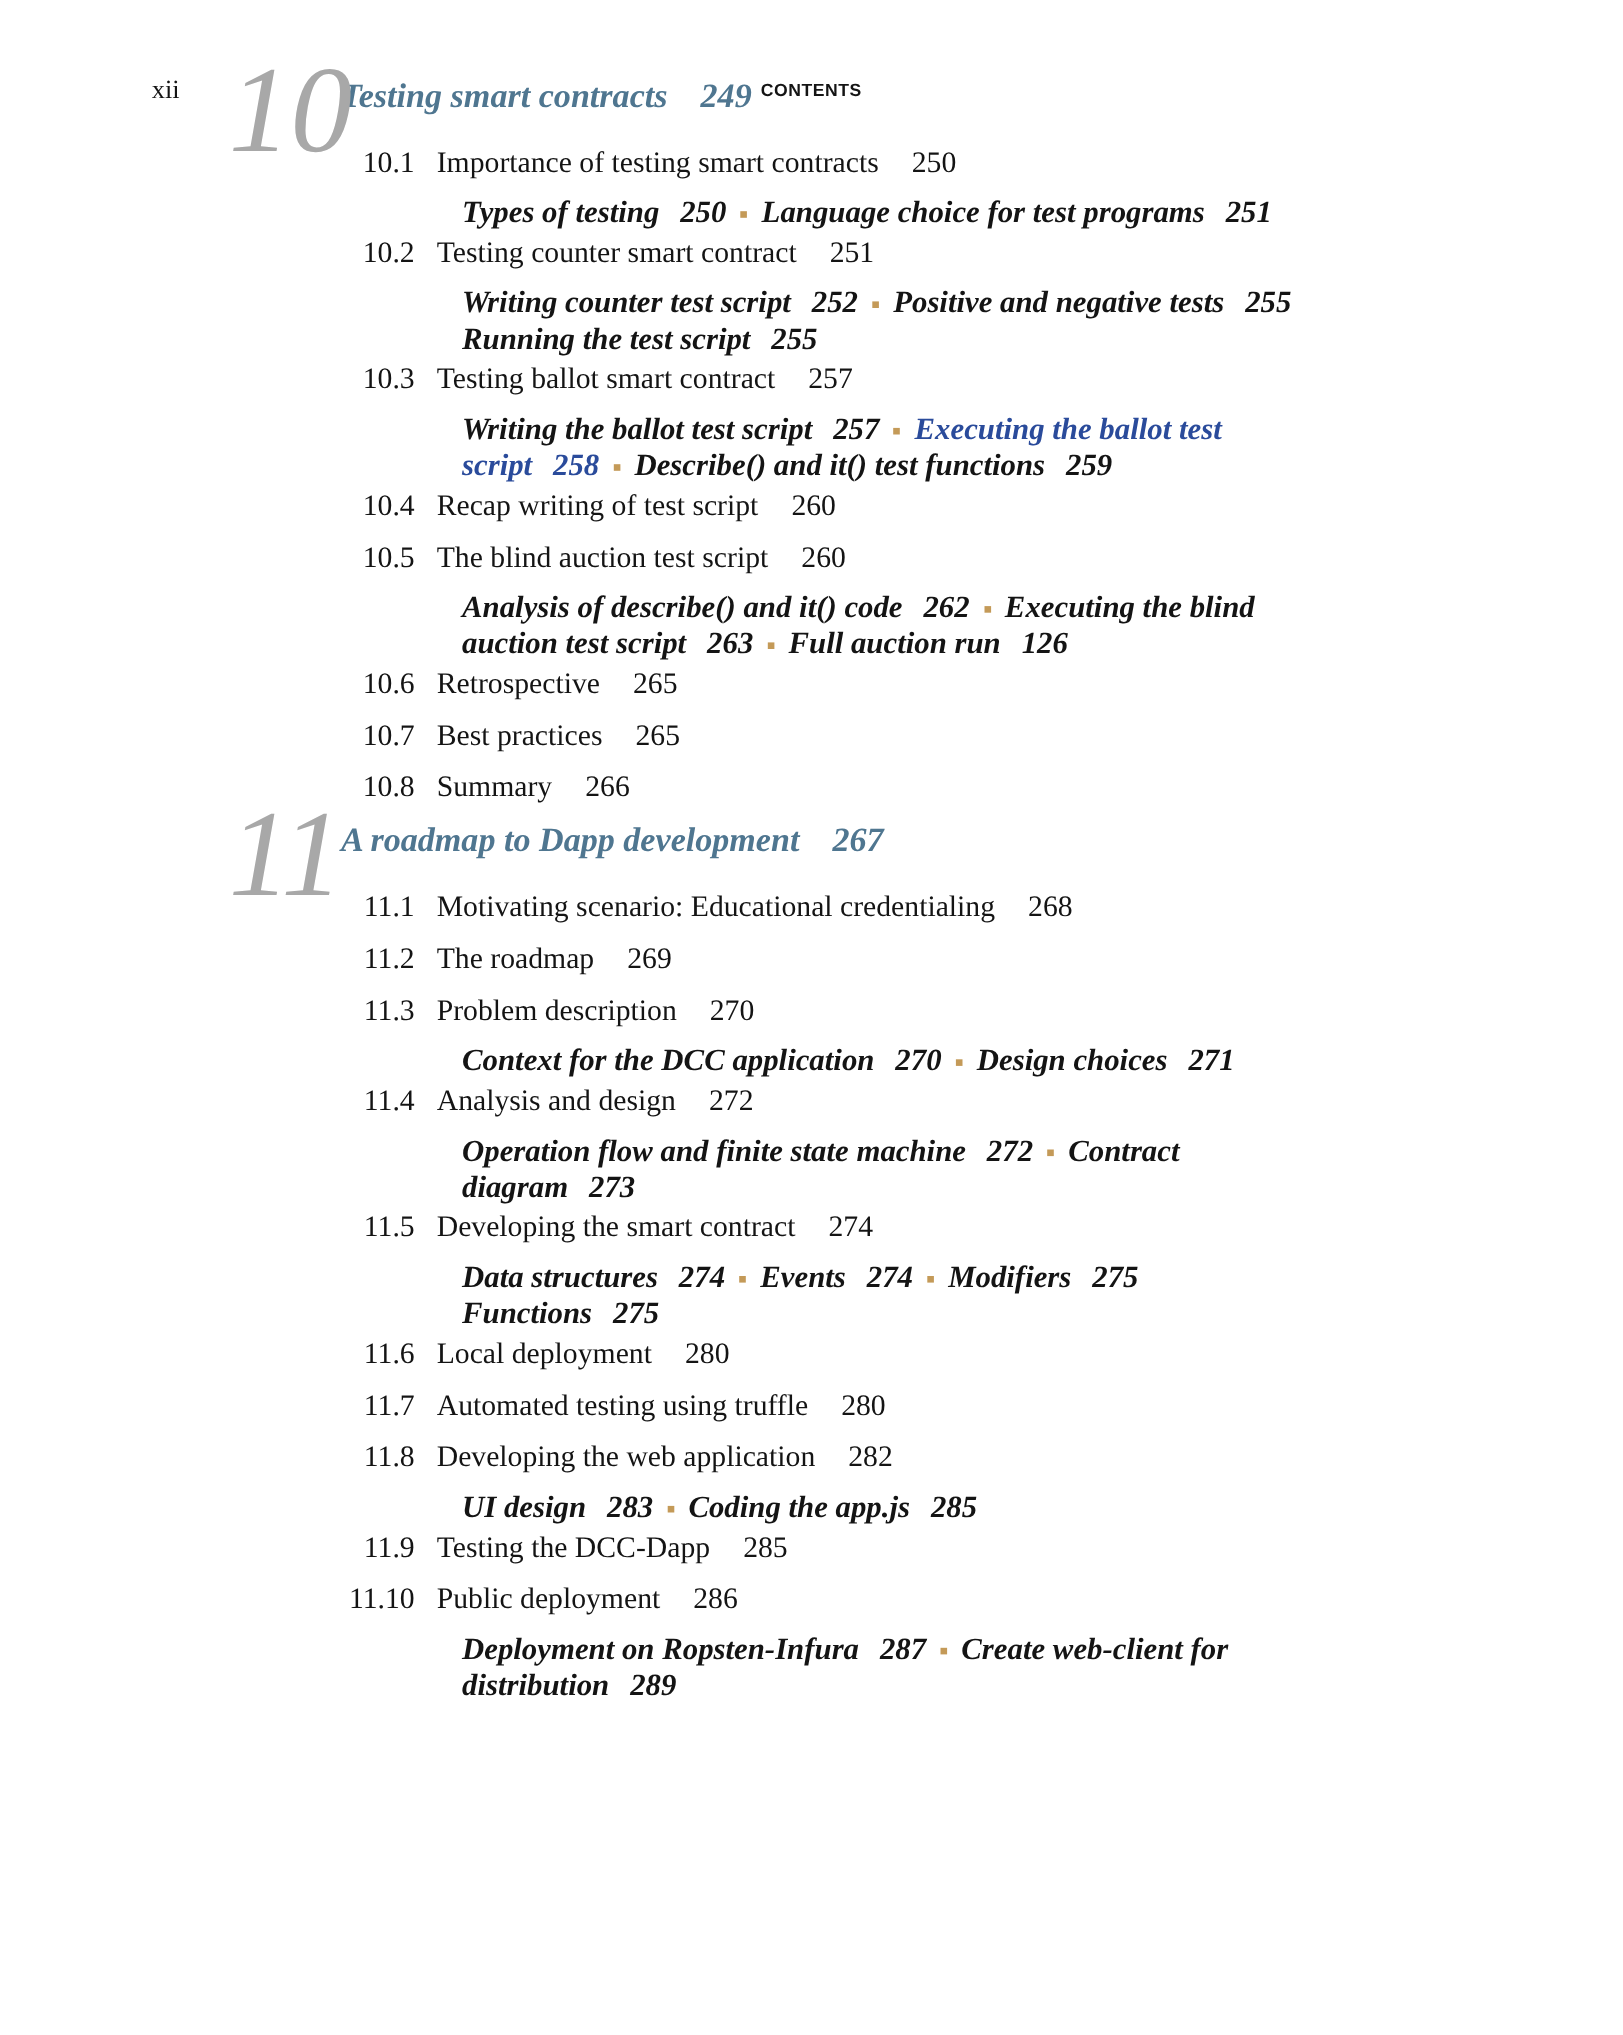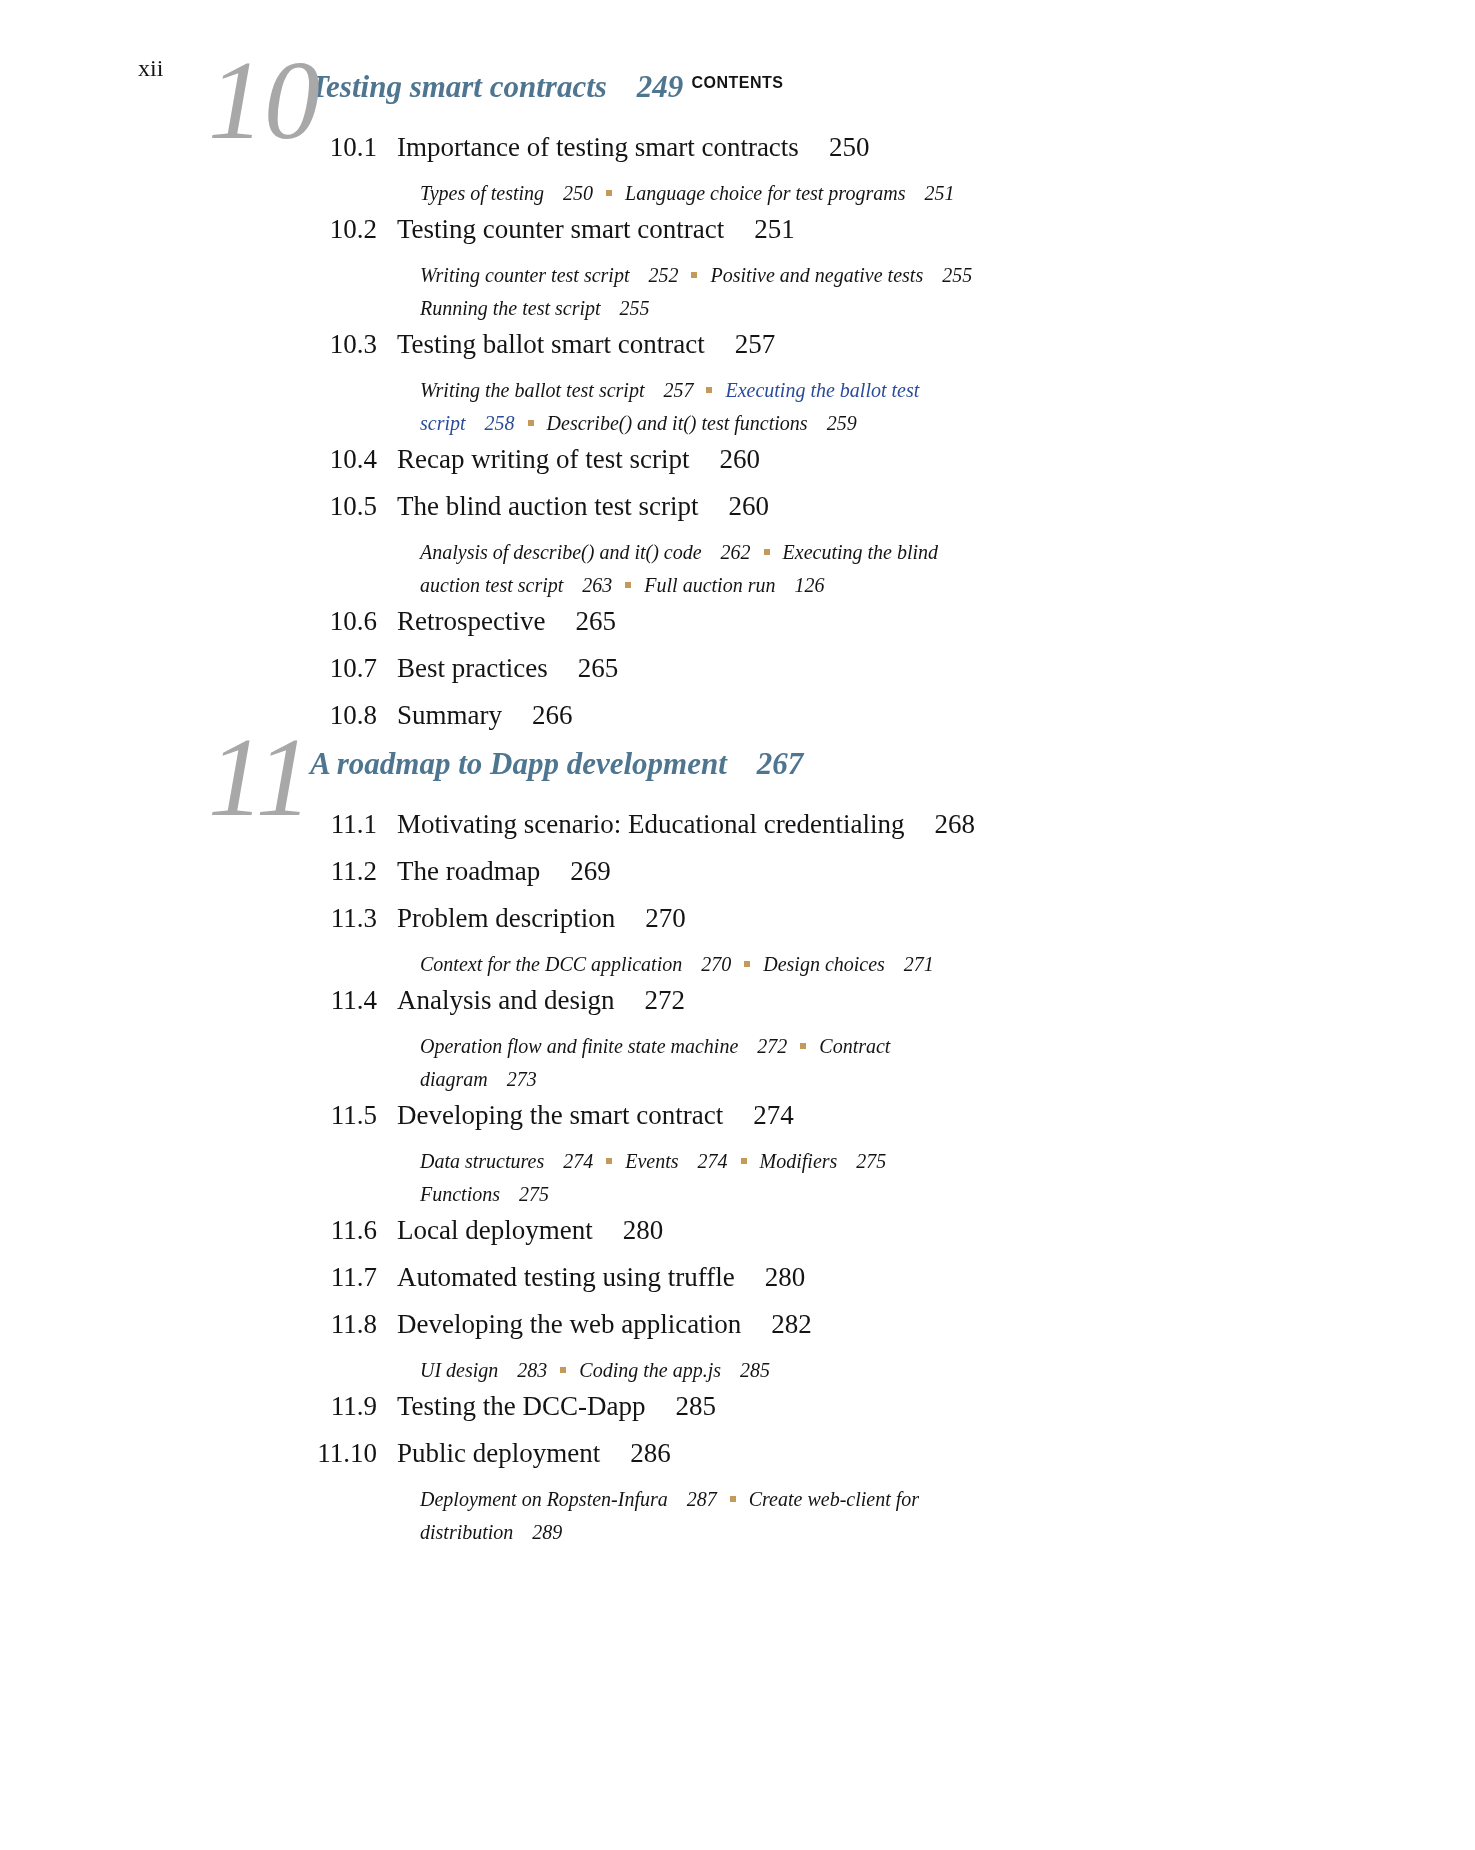--- a/index.html
+++ b/index.html
@@ -10,21 +10,21 @@
     --ink:#141414;
   }
   *{box-sizing:border-box;}
   html,body{margin:0;padding:0;}
   body{
     width:1475px;height:1850px;position:relative;background:#ffffff;
     font-family:"Liberation Serif", serif;color:var(--ink);
     overflow:hidden;
   }
   .folio{
-    position:absolute;left:138px;top:56px;font-size:24px;line-height:24px;
+    position:absolute;left:138px;top:70px;font-size:24px;line-height:24px;
   }
   .running-head{
     position:absolute;left:0;top:75px;width:100%;text-align:center;
     font-family:"Liberation Sans", sans-serif;font-weight:bold;
     font-size:16px;line-height:16px;letter-spacing:0.5px;
   }
   #toc{padding-top:70px;}
   .chapter{position:relative;}
   .chapter + .chapter{margin-top:4px;}
   .chapter-num{
@@ -40,21 +40,21 @@
   .chapter-page{margin-left:30px;}
   .section-row{
     display:flex;align-items:baseline;
     padding-left:265px;font-size:27px;line-height:30px;margin-bottom:17px;
   }
   .sec-num{flex:none;width:112px;text-align:right;}
   .sec-title{margin-left:20px;}
   .sec-page{margin-left:30px;}
   .sub-block{
     padding-left:420px;margin:-2px 0 4px 0;
-    font-size:20px;font-style:italic;
+    font-size:28px;font-style:italic;font-weight:bold;
   }
   .sub-line{line-height:33px;}
   .sub-page{margin-left:19px;}
   .sub-entry.link{color:var(--link);}
   .bullet{
     display:inline-block;width:6px;height:6px;background:var(--bullet);
     margin:0 13px;transform:translateY(-4px);
   }
 </style>
 </head>

